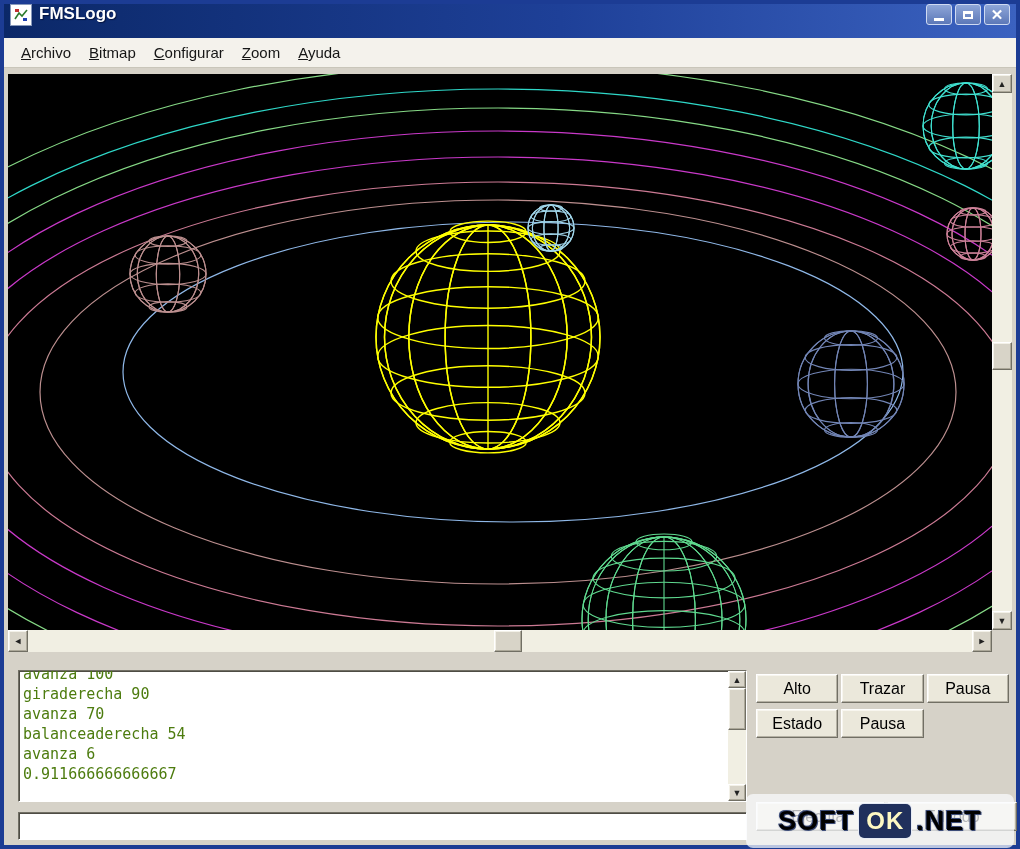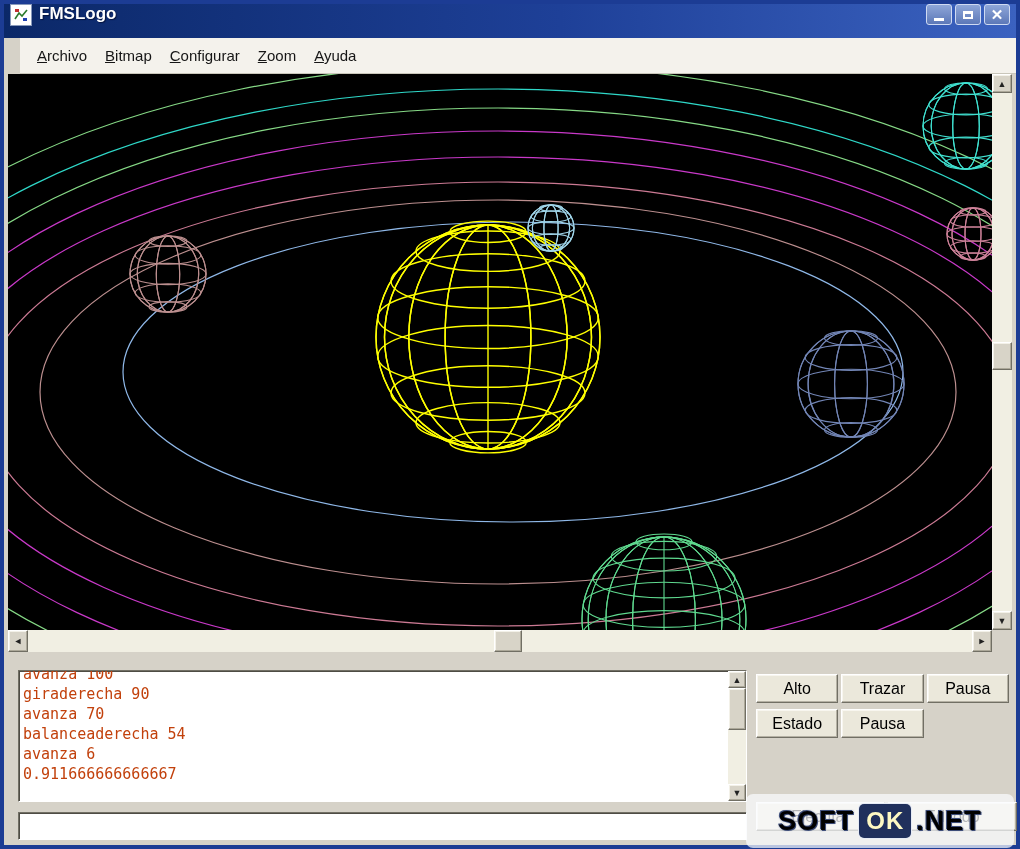--- a/index.html
+++ b/index.html
@@ -16,21 +16,21 @@
   .win-btns{display:flex;gap:3px;}
   .win-btn{width:26px;height:21px;border-radius:3px;border:1px solid #cfdaf2;
     background:linear-gradient(180deg,#8ea6d8 0%,#5c78b8 100%);
     display:flex;align-items:center;justify-content:center;color:#fff;
     font-size:13px;font-weight:bold;cursor:pointer;box-sizing:border-box;}
   .glyph-min{width:10px;height:3px;background:#fff;margin-top:10px;}
   .glyph-max{width:10px;height:8px;border:2px solid #fff;border-top-width:3px;box-sizing:border-box;}
   .win-btn.close{font-size:15px;}
 
   
-  .menubar{position:absolute;left:16px;top:34px;right:0;height:36px;background:#f4f2ec;
+  .menubar{position:absolute;left:0;top:34px;right:0;height:30px;background:#f4f2ec;
     border-bottom:1px solid #c9c6ba;display:flex;align-items:center;padding:0 8px;box-sizing:border-box;}
   .menu-item{padding:4px 9px;font-size:15px;color:#161616;cursor:default;}
   .menu-item u{text-decoration:underline;}
 
   
   .canvas{position:absolute;left:4px;top:70px;width:984px;height:556px;background:#000;display:block;}
 
   
   .vscroll{position:absolute;left:988px;top:70px;width:20px;height:556px;background:#f1efe3;}
   .hscroll{position:absolute;left:4px;top:626px;width:984px;height:22px;background:#f1efe3;}
@@ -46,21 +46,21 @@
   .sb-thumb{position:absolute;background:#d8d4c8;border:1px solid;border-color:#fff #716f64 #716f64 #fff;
     box-shadow:inset -1px -1px 0 #aca899,inset 1px 1px 0 #f3f1e8;box-sizing:border-box;cursor:pointer;}
   .vscroll .sb-thumb{left:0;width:20px;top:268px;height:28px;}
   .hscroll .sb-thumb{top:0;height:22px;left:486px;width:28px;}
 
   
   .history{position:absolute;left:14px;top:666px;width:729px;height:132px;background:#fff;
     border:1px solid;border-color:#716f64 #fff #fff #716f64;box-shadow:inset 1px 1px 0 #4e4c44;
     box-sizing:border-box;overflow:hidden;}
   .history-text{position:absolute;left:4px;top:-7px;right:22px;
-    font-family:"DejaVu Sans Mono",monospace;font-size:15px;line-height:20px;color:#c2410c;white-space:pre;}
+    font-family:"DejaVu Sans Mono",monospace;font-size:15px;line-height:20px;color:#4d7c0f;white-space:pre;}
   .hist-scroll{position:absolute;right:0;top:0;bottom:0;width:18px;background:#f1efe3;}
   .hist-scroll .sb-btn{left:0;width:18px;height:17px;}
   .hist-scroll .sb-btn.up{top:0;}
   .hist-scroll .sb-btn.down{bottom:0;}
   .hist-scroll .sb-thumb{left:0;width:18px;top:17px;height:42px;}
 
   .cmd-buttons-main{position:absolute;left:752px;top:670px;width:253px;
     display:grid;grid-template-columns:1fr 1fr 1fr;grid-auto-rows:29px;gap:6px 3px;}
   .cmd-buttons-bottom{position:absolute;left:752px;top:798px;width:261px;
     display:grid;grid-template-columns:1fr 1fr;grid-auto-rows:29px;gap:6px 3px;}

